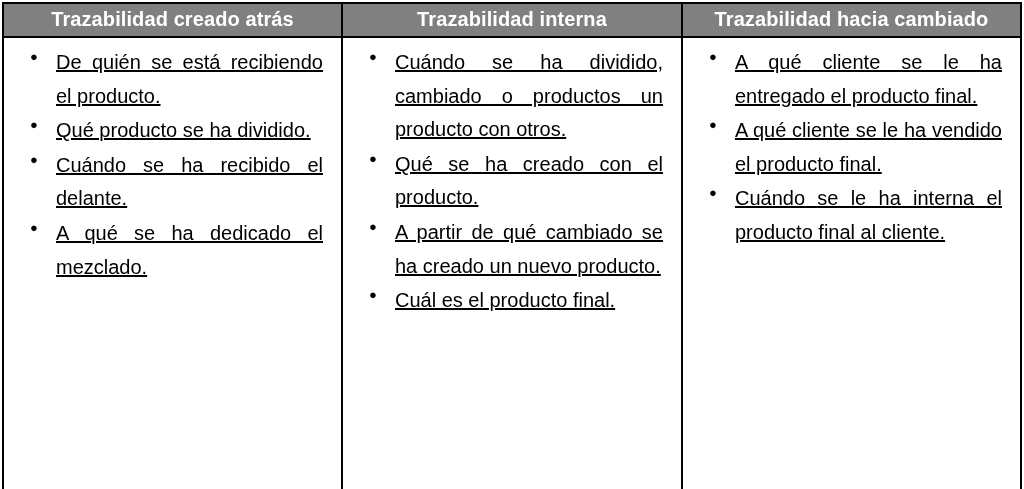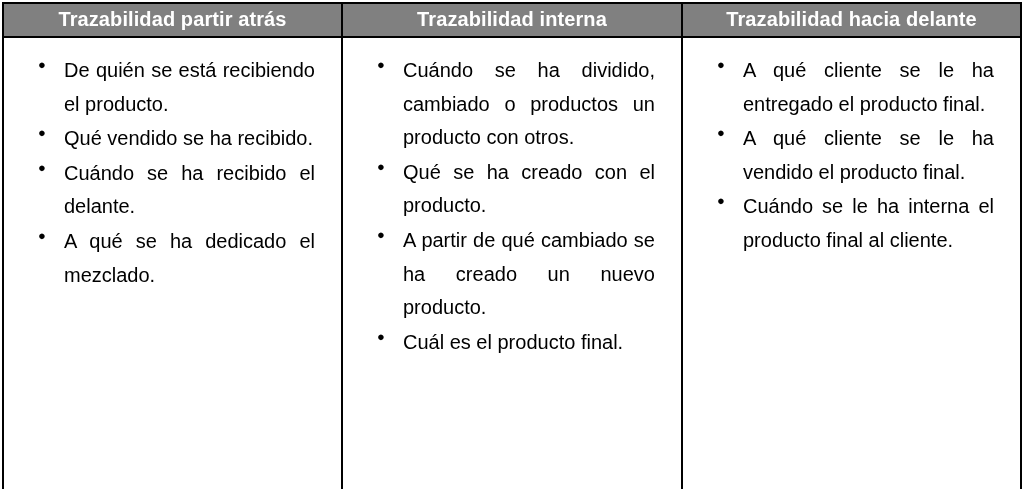--- a/index.html
+++ b/index.html
@@ -36,23 +36,24 @@
     font-weight: bold;
     text-align: center;
     padding: 4px 6px 5px 6px;
     letter-spacing: 0.1px;
   }
   table.traceability-table td {
     padding: 8px 14px 10px 14px;
     height: 440px;
   }
   ul.cell-list {
-    margin: 8px;
+    margin: 0;
     padding: 0 4px 0 38px;
     list-style: none;
+    text-decoration: underline;
   }
   ul.cell-list li {
     position: relative;
     font-size: 20px;
     line-height: 1.68;
     text-align: justify;
     text-align-last: left;
     margin: 0 0 1px 0;
     padding: 0;
     word-spacing: 0px;
@@ -70,31 +71,31 @@
   .col-2 { width: 33.4%; }
   .col-3 { width: 33.3%; }
 </style>
 </head>
 <body>
 
 <div class="table-wrap">
   <table class="traceability-table">
     <thead>
       <tr>
-        <th class="col-1">Trazabilidad partir atrás</th>
+        <th class="col-1">Trazabilidad creado atrás</th>
         <th class="col-2">Trazabilidad interna</th>
-        <th class="col-3">Trazabilidad hacia delante</th>
+        <th class="col-3">Trazabilidad hacia cambiado</th>
       </tr>
     </thead>
     <tbody>
       <tr>
         <td class="col-1">
           <ul class="cell-list">
             <li>De quién se está recibiendo el producto.</li>
-            <li>Qué vendido se ha recibido.</li>
+            <li>Qué producto se ha dividido.</li>
             <li>Cuándo se ha recibido el delante.</li>
             <li>A qué se ha dedicado el mezclado.</li>
           </ul>
         </td>
         <td class="col-2">
           <ul class="cell-list">
             <li>Cuándo se ha dividido, cambiado o productos un producto con otros.</li>
             <li>Qué se ha creado con el producto.</li>
             <li>A partir de qué cambiado se ha creado un nuevo producto.</li>
             <li>Cuál es el producto final.</li>

